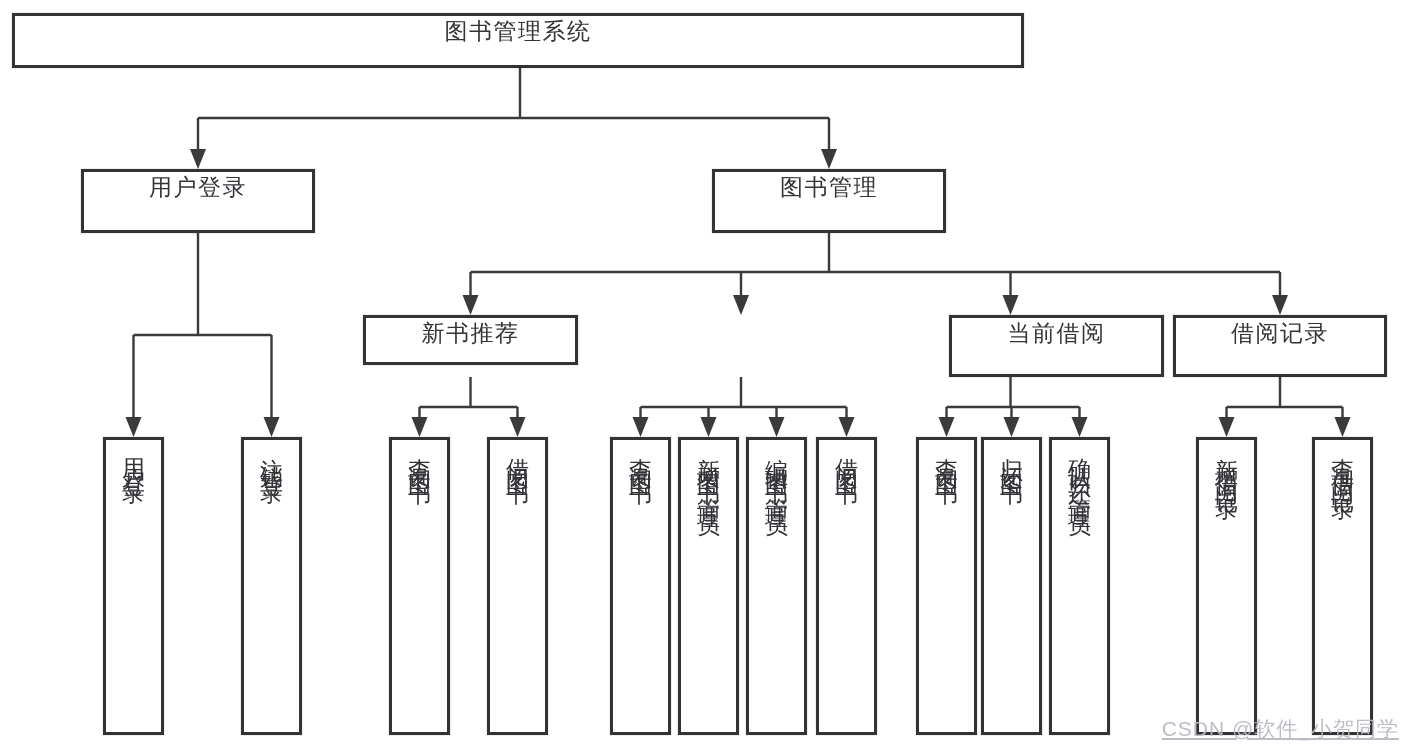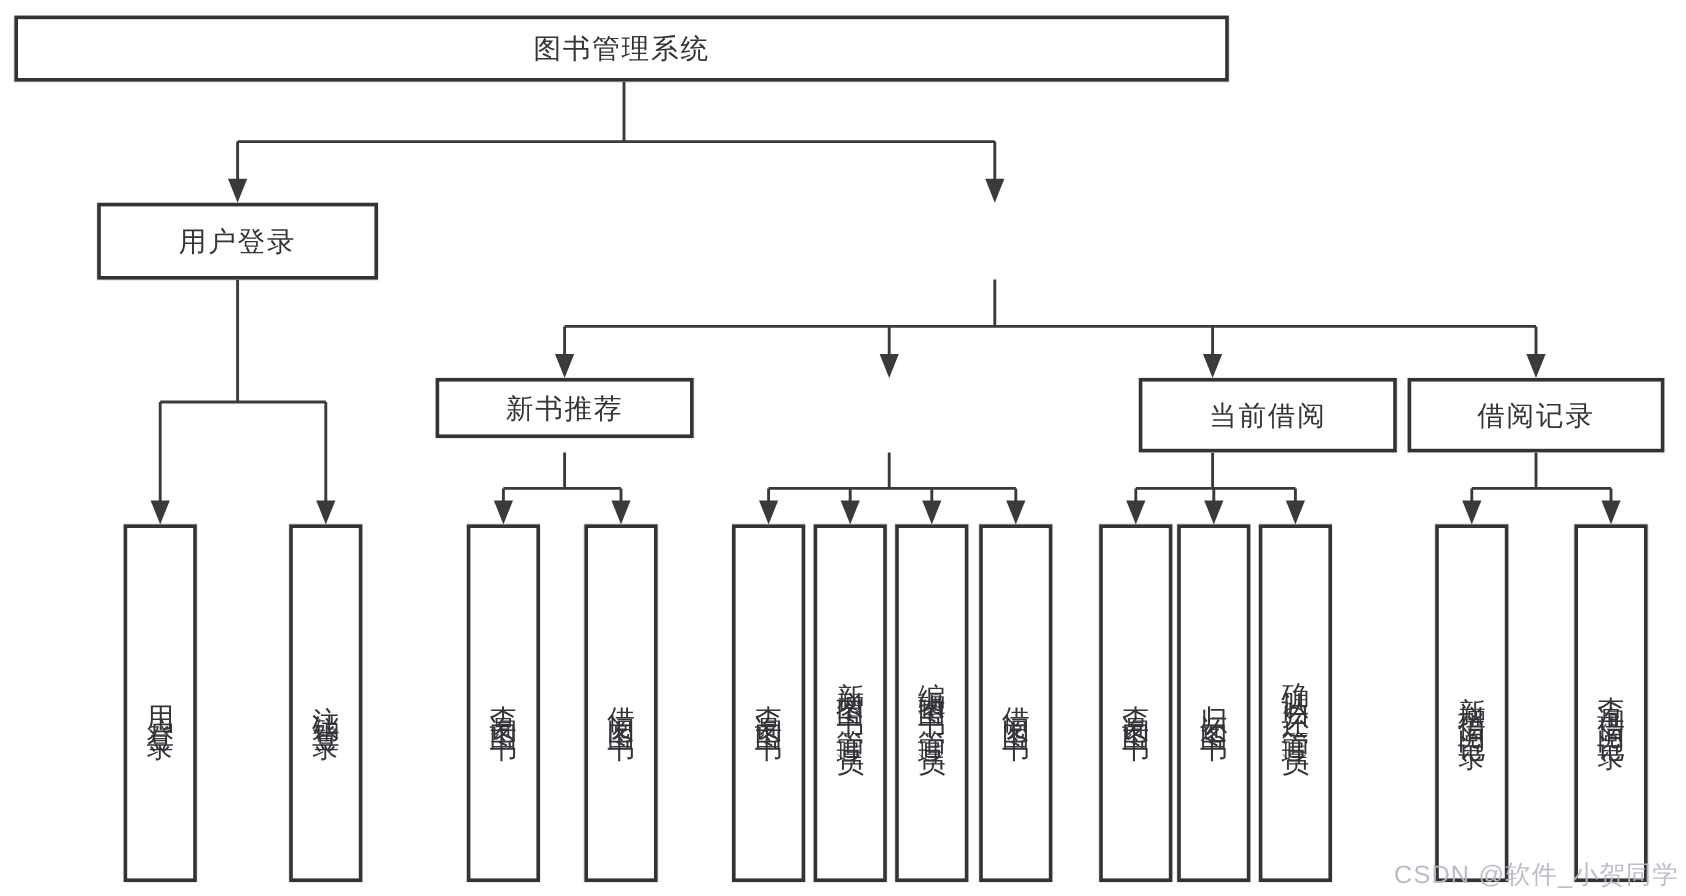--- a/index.html
+++ b/index.html
@@ -9,33 +9,33 @@
   .canvas{
     position:relative; width:1405px; height:747px; background:var(--bg);
     font-family:"Liberation Sans","DejaVu Sans",sans-serif; overflow:hidden;
   }
   .wires{position:absolute; left:0; top:0; width:1405px; height:747px;}
   .wires path{stroke:var(--line); stroke-width:2.4; fill:none;}
   .wires polygon{fill:var(--line); stroke:none;}
   .box{
     position:absolute; box-sizing:border-box; background:#fff;
     border:3px solid var(--border);
-    display:flex; align-items:center; justify-content:center;
+    display:flex; align-items:flex-start; justify-content:center;
     box-shadow:0 0 1px rgba(60,60,60,.5);
   }
   .hlabel{
     color:var(--text); font-size:23px; letter-spacing:1.5px; white-space:nowrap;
   }
   .vtext{
     color:var(--text); font-size:23px; letter-spacing:8px;
     writing-mode:vertical-rl; text-orientation:upright; line-height:1;
   }
   .watermark{
     position:absolute; right:6px; bottom:4px; font-size:21px;
-    color:var(--watermark); letter-spacing:1px; white-space:nowrap; opacity:.95;
+    color:var(--watermark); letter-spacing:1px; white-space:nowrap; opacity:.95;text-decoration:underline;
   }
 </style>
 </head>
 <body>
 
 <div class="canvas">
 
   <svg class="wires" viewBox="0 0 1405 747" aria-hidden="true">
     <path d="
       M520 68 V118 M198 118 H829 M198 118 V156 M829 118 V156
@@ -67,20 +67,23 @@
         <polygon points="1334.5,417 1350.5,417 1342.5,437"></polygon>
       </g>
   </svg>
 
   <div class="box" style="left:12px;top:13px;width:1012px;height:55px">
     <span class="hlabel">图书管理系统</span>
   </div>
 
   <div class="box" style="left:81px;top:169px;width:234px;height:64px">
     <span class="hlabel">用户登录</span>
+  </div>
+  <div class="box" style="left:712px;top:169px;width:234px;height:64px">
+    <span class="hlabel">图书管理</span>
   </div>
 
   <div class="box" style="left:363px;top:315px;width:215px;height:50px">
     <span class="hlabel">新书推荐</span>
   </div>
   <div class="box" style="left:949px;top:315px;width:215px;height:62px">
     <span class="hlabel">当前借阅</span>
   </div>
   <div class="box" style="left:1173px;top:315px;width:214px;height:62px">
     <span class="hlabel">借阅记录</span>

